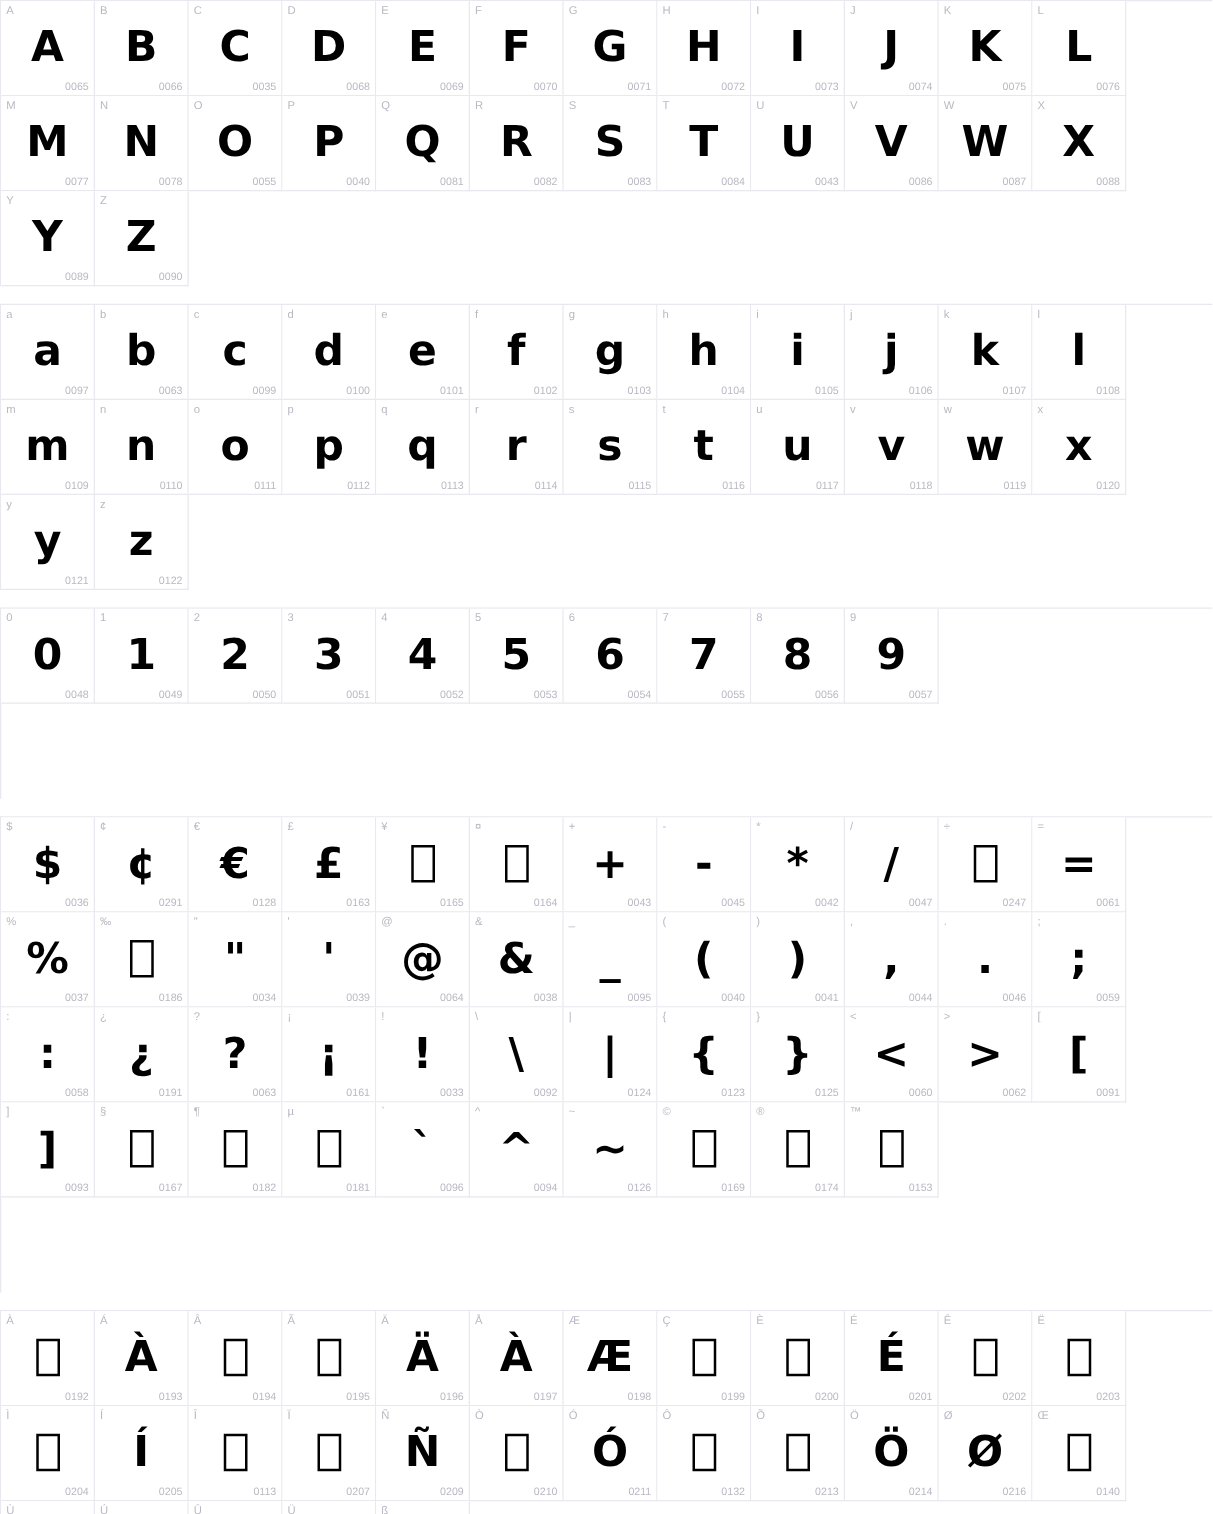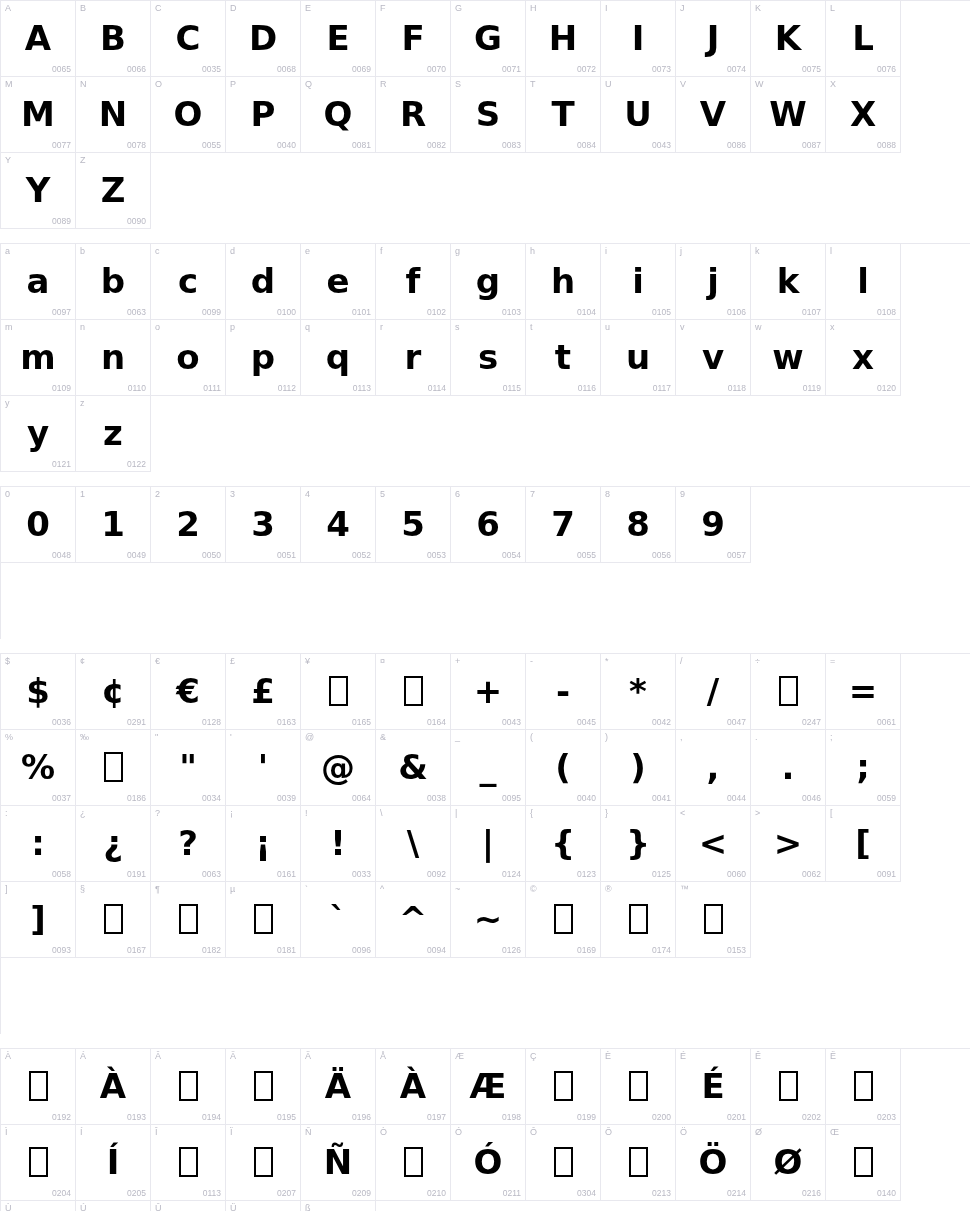--- a/index.html
+++ b/index.html
@@ -743,21 +743,21 @@
         <span class="code">0210</span>
       </div>
       <div class="cell">
         <span class="ch-label">Ó</span>
         <div class="glyph">Ó</div>
         <span class="code">0211</span>
       </div>
       <div class="cell">
         <span class="ch-label">Ô</span>
         <div class="glyph tofu"><span class="tofu-box"></span></div>
-        <span class="code">0304</span>
+        <span class="code">0132</span>
       </div>
       <div class="cell">
         <span class="ch-label">Õ</span>
         <div class="glyph tofu"><span class="tofu-box"></span></div>
         <span class="code">0213</span>
       </div>
       <div class="cell">
         <span class="ch-label">Ö</span>
         <div class="glyph">Ö</div>
         <span class="code">0214</span>

